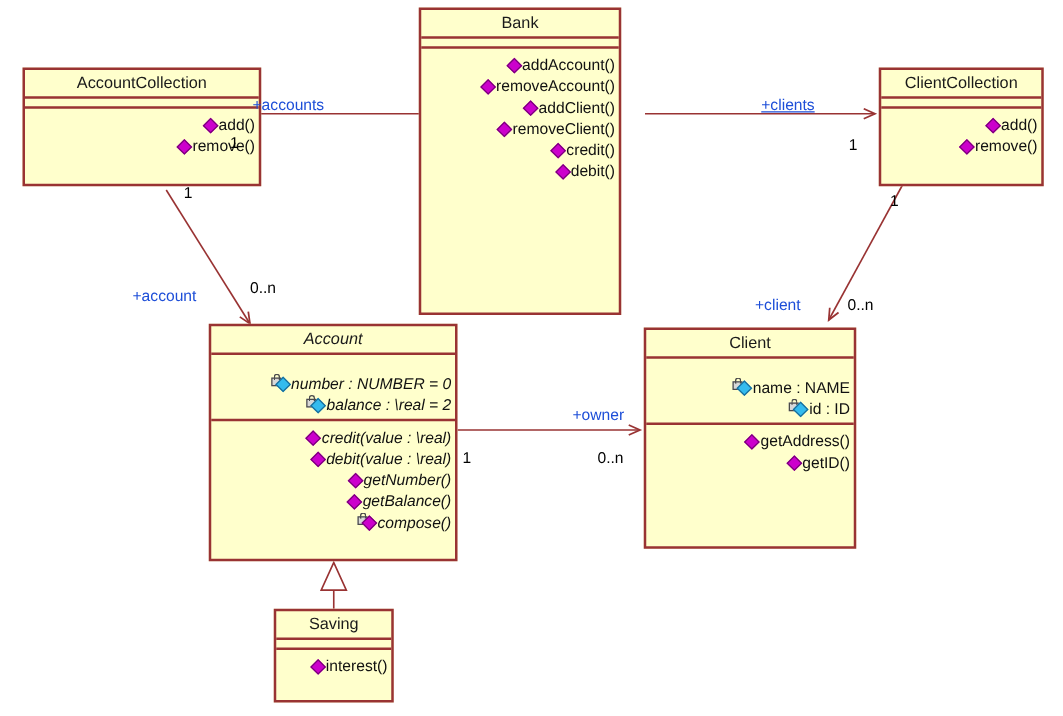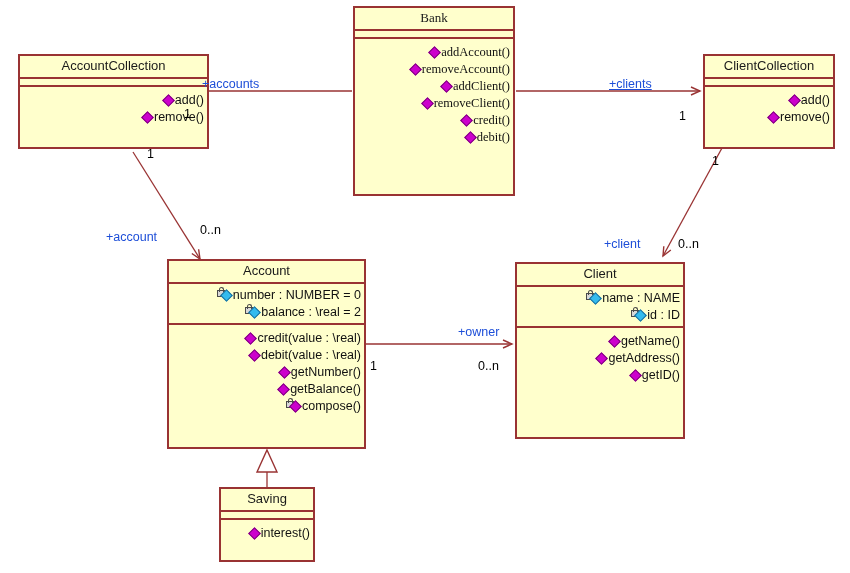--- a/index.html
+++ b/index.html
@@ -36,21 +36,21 @@
     text-align: center;
     font-size: 13px;
     color: #1a1a1a;
     padding: 3px 4px 4px 4px;
     border-bottom: 2px solid #993333;
     line-height: 14px;
     white-space: nowrap;
   }
   .uml-attrs {
     border-bottom: 2px solid #993333;
-    padding: 2px 3px 3px 3px;
+    padding: 14px 3px 3px 3px;
     min-height: 6px;
   }
   .uml-ops {
     padding: 4px 3px 5px 3px;
   }
   .uml-attrs.empty {
     height: 6px;
     padding: 0;
   }
   .member {
@@ -142,21 +142,21 @@
     <line x1="133" y1="152" x2="200" y2="259" stroke="#993333" stroke-width="1.3" marker-end="url(#openArrow)"></line>
 
     <line x1="722" y1="148" x2="663" y2="256" stroke="#993333" stroke-width="1.3" marker-end="url(#openArrow)"></line>
 
     <line x1="366" y1="344" x2="512" y2="344" stroke="#993333" stroke-width="1.3" marker-end="url(#openArrow)"></line>
 
     <line x1="267" y1="487" x2="267" y2="472" stroke="#993333" stroke-width="1.3"></line>
     <polygon points="267,450 277,472 257,472" fill="#ffffff" stroke="#993333" stroke-width="1.4"></polygon>
   </svg>
 
-  <div class="uml-class" style="left:353px; top:6px; width:162px; height:190px;font-family:Liberation Serif, serif;">
+  <div class="uml-class" style="left:335px; top:6px; width:162px; height:246px;">
     <div class="uml-name">Bank</div>
     <div class="uml-attrs empty"></div>
     <div class="uml-ops">
       <div class="member">
         <span class="ico op">
             <i class="dia"></i>
           </span>
         <span>addAccount()</span>
       </div>
       <div class="member">
@@ -223,21 +223,21 @@
       </div>
       <div class="member">
         <span class="ico op">
             <i class="dia"></i>
           </span>
         <span>remove()</span>
       </div>
     </div>
   </div>
 
-  <div class="uml-class" style="left:167px; top:259px; width:199px; height:190px;">
+  <div class="uml-class" style="left:167px; top:259px; width:199px; height:190px;font-style:italic;">
     <div class="uml-name">Account</div>
     <div class="uml-attrs">
       <div class="member">
         <span class="ico attr">
             <i class="lock"></i>
             <i class="shackle"></i>
             <i class="dia"></i>
           </span>
         <span>number : NUMBER = 0</span>
       </div>
@@ -304,26 +304,20 @@
             <i class="dia"></i>
           </span>
         <span>id : ID</span>
       </div>
     </div>
     <div class="uml-ops">
       <div class="member">
         <span class="ico op">
             <i class="dia"></i>
           </span>
-        <span>getName()</span>
-      </div>
-      <div class="member">
-        <span class="ico op">
-            <i class="dia"></i>
-          </span>
         <span>getAddress()</span>
       </div>
       <div class="member">
         <span class="ico op">
             <i class="dia"></i>
           </span>
         <span>getID()</span>
       </div>
     </div>
   </div>

